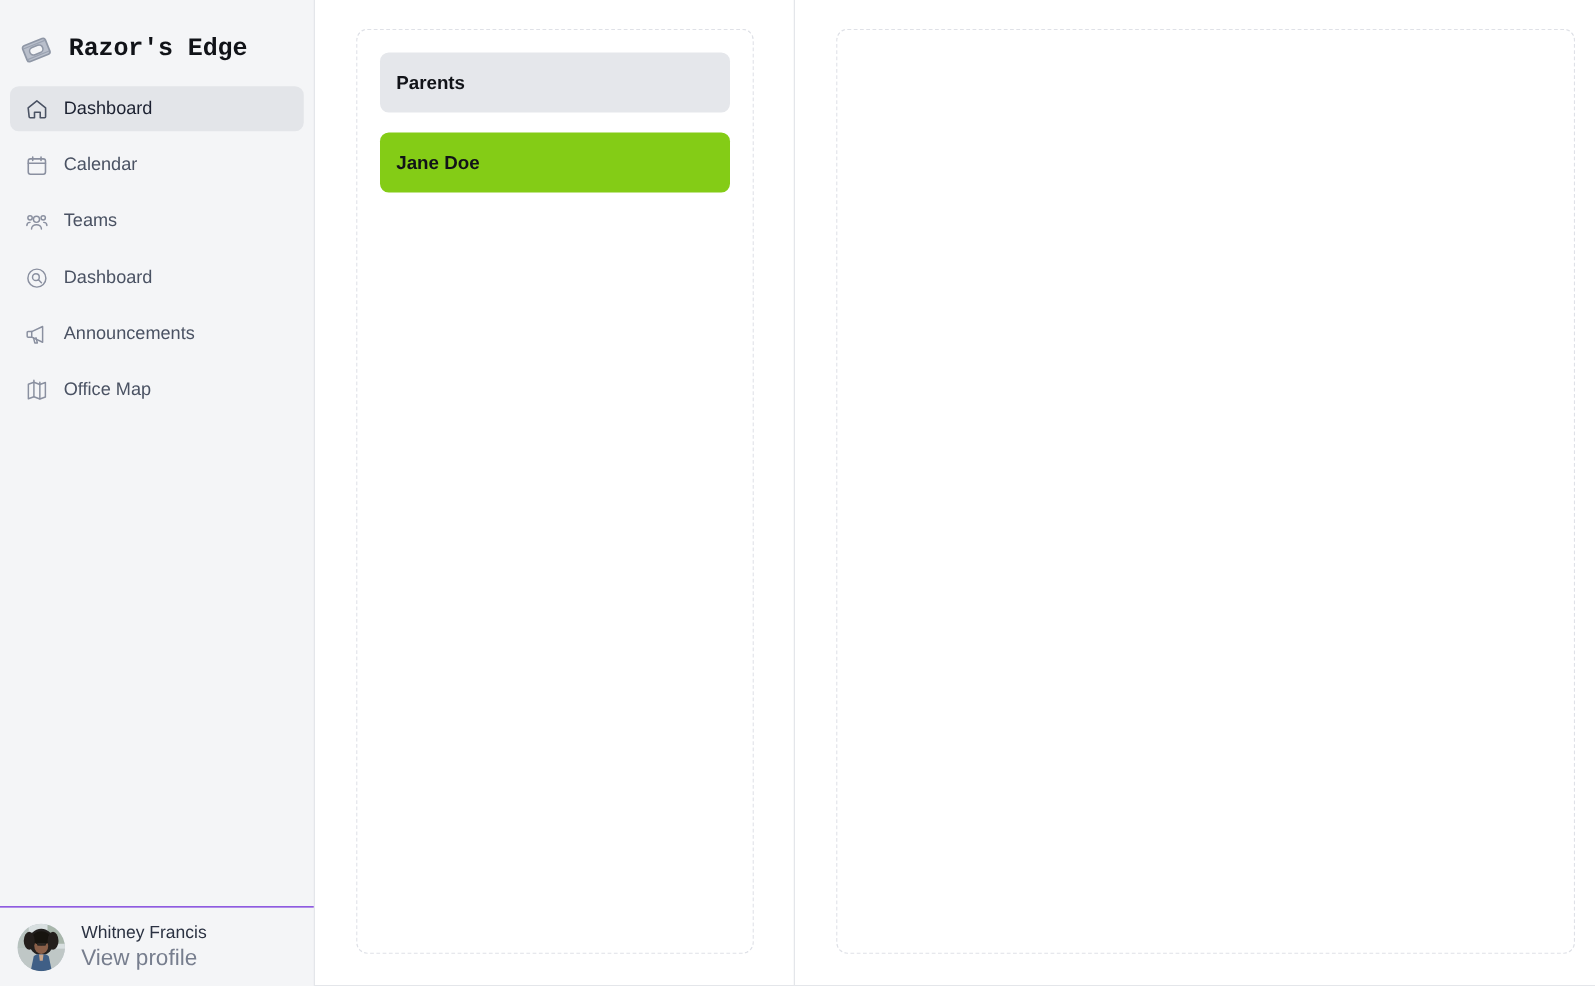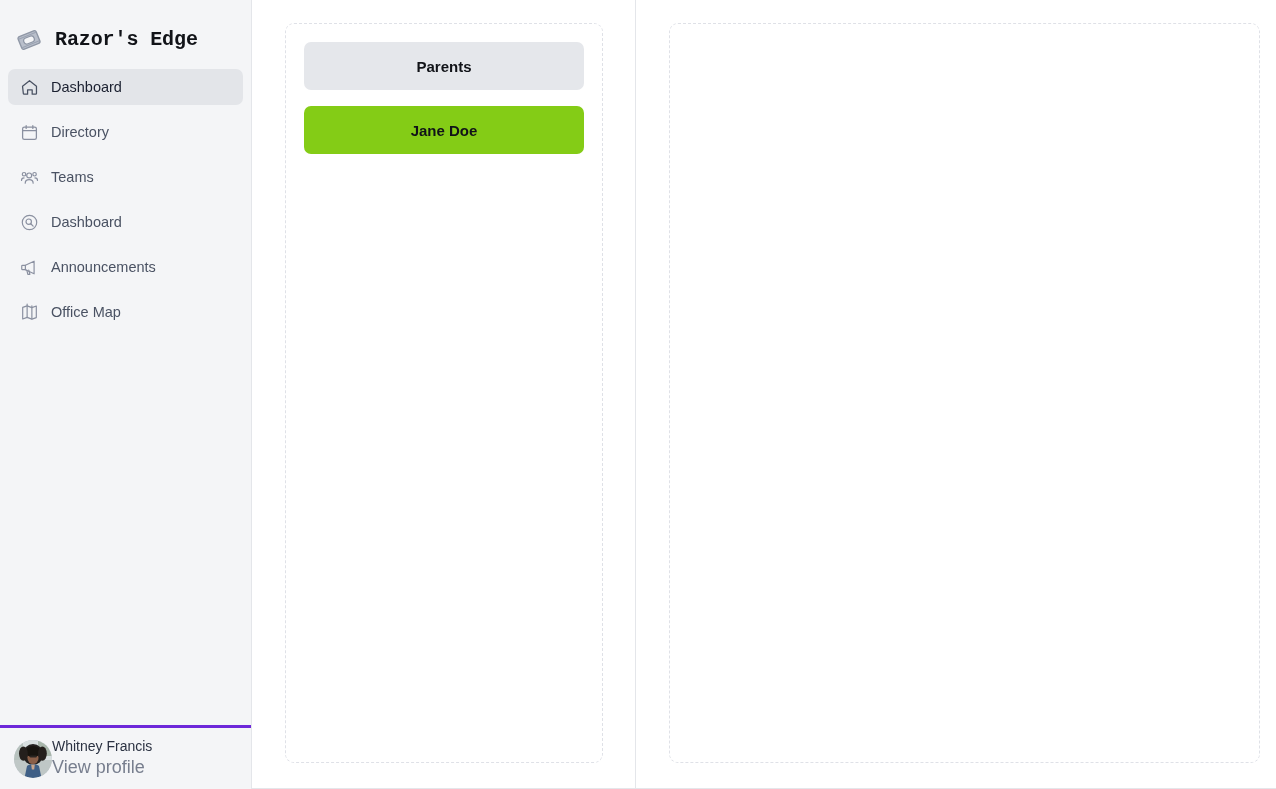--- a/index.html
+++ b/index.html
@@ -83,24 +83,25 @@
   .nav-item.active {
     background: #e3e5e9;
     color: #1b2030;
   }
   .nav-item.active .nav-icon { color: #4a5263; }
   .nav-label { line-height: 1; white-space: nowrap; }
 
   .nav-spacer { flex: 1 1 auto; }
 
   .profile {
-    border-top: 3px solid #6d28d9;
+    border-top: 1px solid #6d28d9;
     height: 64px;
     display: flex;
     align-items: center;
+    gap: 13px;
     padding: 0 14px;
     cursor: pointer;
   }
   .avatar {
     width: 38px;
     height: 38px;
     flex: 0 0 38px;
     border-radius: 50%;
     overflow: hidden;
     position: relative;
@@ -169,21 +170,20 @@
     height: 48px;
     border-radius: 7px;
     display: flex;
     align-items: center;
     padding: 0 13px;
     font-size: 15px;
     font-weight: bold;
     color: #111318;
     cursor: pointer;
     user-select: none;
-    justify-content: center;
   }
   .card.group  { background: #e5e7eb; }
   .card.person { background: #84cc16; }
 </style>
 </head>
 <body>
 
 <div class="app">
 
   <aside class="sidebar">
@@ -213,21 +213,21 @@
       </div>
 
       <div class="nav-item">
         <span class="nav-icon">
           <svg viewBox="0 0 24 24" width="19" height="19" fill="none" stroke="currentColor" stroke-width="1.6" stroke-linecap="round" stroke-linejoin="round">
             <rect x="3.3" y="5.2" width="17.4" height="15.5" rx="2.2"></rect>
             <path d="M3.3 9.6 H20.7"></path>
             <path d="M7.8 3.4 v3.4 M16.2 3.4 v3.4"></path>
           </svg>
         </span>
-        <span class="nav-label">Directory</span>
+        <span class="nav-label">Calendar</span>
       </div>
 
       <div class="nav-item">
         <span class="nav-icon">
           <svg viewBox="0 0 24 24" width="19" height="19" fill="none" stroke="currentColor" stroke-width="1.5" stroke-linecap="round" stroke-linejoin="round">
             <circle cx="11.6" cy="9.4" r="3.1"></circle>
             <path d="M6.6 19.3c0-2.8 2.3-4.5 5-4.5s5 1.7 5 4.5"></path>
             <circle cx="5.1" cy="7.9" r="2.2"></circle>
             <path d="M1.9 15.7c0-2 1.4-3.2 3.2-3.2"></path>
             <circle cx="18.4" cy="7.9" r="2.2"></circle>

